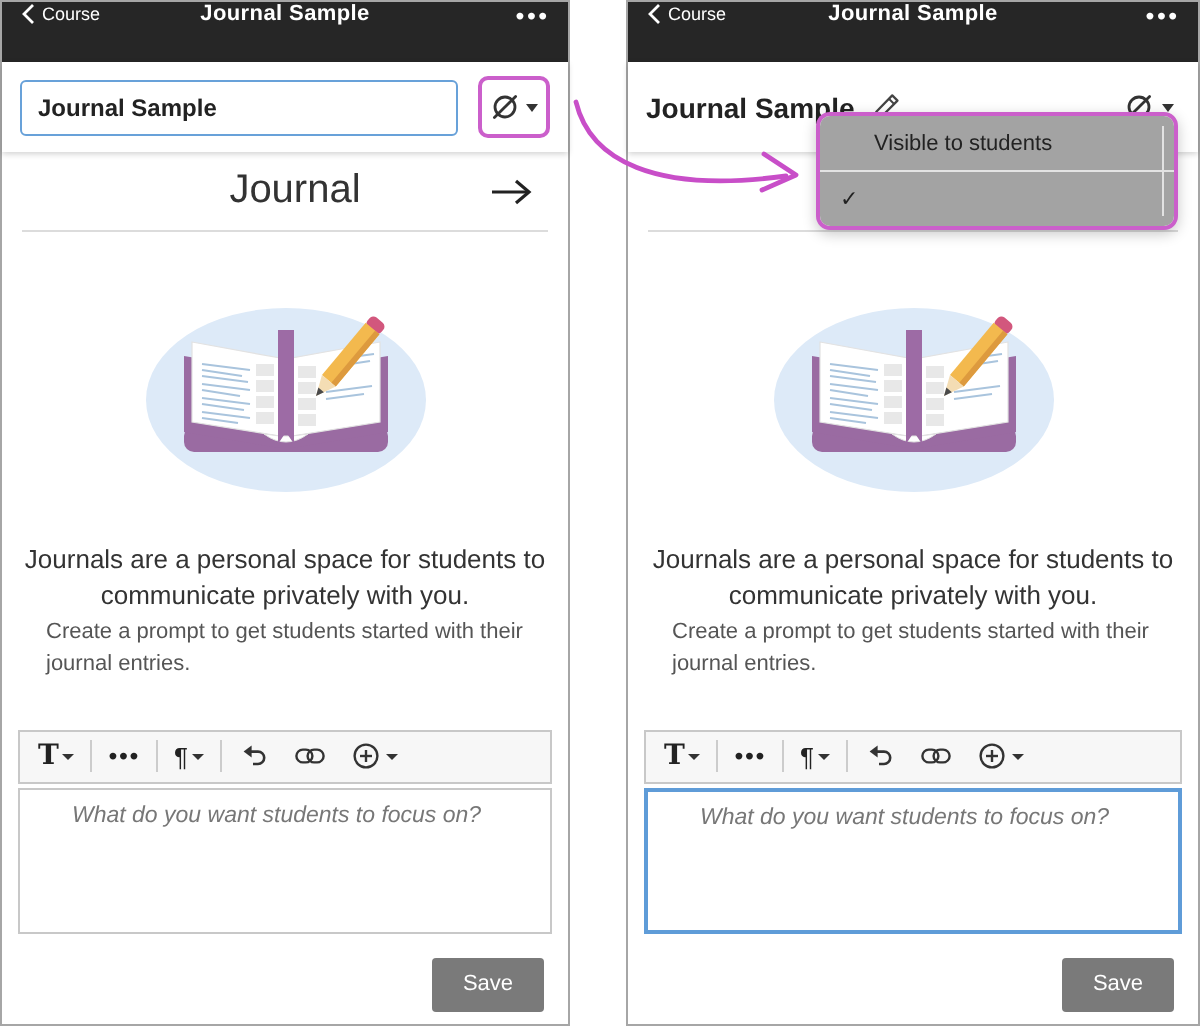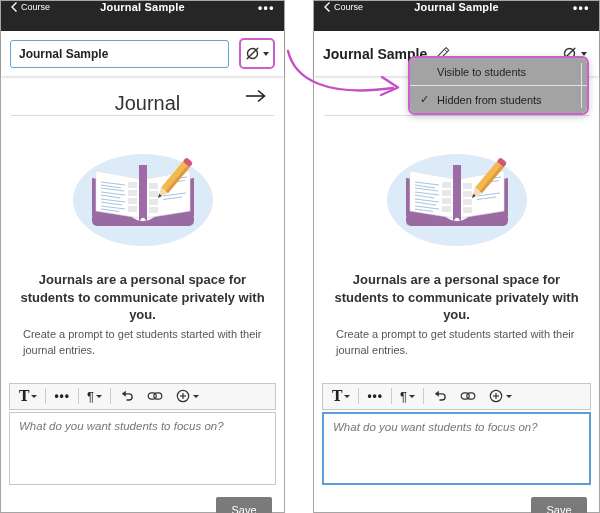--- a/index.html
+++ b/index.html
@@ -20,39 +20,39 @@
   .title-row { height:45px; display:flex; align-items:center; padding:0 9px; background:#fff; box-shadow:0 1px 3px rgba(0,0,0,.18); position:relative; z-index:2; }
   .title-input { flex:1; height:28px; border:1px solid #68a1d9; border-radius:3px; padding:0 8px; font-size:12px; font-weight:600; color:#222; font-family:inherit; outline:none; margin-right:10px; }
   .vis-btn { width:36px; height:31px; border:2px solid #cb5fcb; border-radius:5px; background:#fff; display:flex; align-items:center; justify-content:center; gap:3px; cursor:pointer; flex:0 0 auto; }
   .vis-plain { display:flex; align-items:center; gap:4px; margin-left:auto; cursor:pointer; padding:2px 3px; }
   .caret-down { width:0; height:0; border-left:3.5px solid transparent; border-right:3.5px solid transparent; border-top:4.5px solid #333; }
   .panel-title-group { display:flex; align-items:center; gap:9px; }
   .panel-title { font-size:14px; font-weight:700; color:#222; }
   .edit-btn { display:flex; align-items:center; cursor:pointer; }
 
   
-  .journal-row { height:39px; position:relative; display:flex; align-items:flex-end; justify-content:center; cursor:pointer;padding-left:10px; }
+  .journal-row { height:39px; position:relative; display:flex; align-items:center; justify-content:center; cursor:pointer;padding-left:10px; }
   .journal-label { font-size:20px; color:#333; }
   .journal-arrow { position:absolute; right:17px; top:12px; }
   .divider { border-top:1px solid #dcdcdc; margin:0 10px; }
 
   .illus-wrap { text-align:center; margin-top:20px; height:120px; }
 
-  .lead { margin:15px 10px 0; font-size:13px; font-weight:700; color:#333; text-align:center; line-height:1.35; }
+  .lead { margin:15px 10px 0; font-size:13px; font-weight:400; color:#333; text-align:center; line-height:1.35; }
   .sub  { margin:3px 22px 0; font-size:11px; color:#555; text-align:left; line-height:1.45; }
 
   
   .editor { margin:24px 8px 0; }
   .toolbar { display:flex; align-items:center; height:27px; background:#f7f7f7; border:1px solid #c8c8c8; padding:0 3px; }
   .tb-btn { height:100%; padding:0 6px; display:flex; align-items:center; justify-content:center; gap:2px; background:none; border:none; font-size:13px; color:#222; cursor:pointer; font-family:inherit; }
   .tb-T { font-family:"DejaVu Serif", serif; font-size:14px; font-weight:600; }
   .tb-para { font-size:13px; }
   .tb-dots { font-size:12px; letter-spacing:1px; font-weight:700; }
   .tb-sep { width:1px; height:16px; background:#ccc; margin:0 2px; }
-  .prompt-area { display:block; width:100%; height:73px; margin-top:2px; border:1px solid #c8c8c8; padding:7px 9px; font-size:11.5px; font-family:inherit; color:#333; resize:none; outline:none; background:#fff; }
+  .prompt-area { display:block; width:100%; height:73px; margin-top:2px; border:1px solid #c8c8c8; padding:7px 26px; font-size:11.5px; font-family:inherit; color:#333; resize:none; outline:none; background:#fff; }
   .prompt-area.focused { border:2px solid #5f9cd8; }
   .prompt-area::placeholder { font-style:italic; color:#777; }
 
   .footer { margin:12px 12px 0; text-align:right; }
   .save-btn { width:56px; height:27px; background:#7a7a7a; color:#fff; border:none; border-radius:2px; font-size:11px; font-family:inherit; cursor:pointer; }
 
   
   .vis-menu { position:absolute; left:408px; top:56px; width:181px; background:#fbfbfb; border:2px solid #cb5fcb; border-radius:7px; box-shadow:0 2px 7px rgba(0,0,0,.22); z-index:10; overflow:hidden; }
   .menu-item { height:27px; display:flex; align-items:center; padding:0 10px; font-size:11px; color:#222; cursor:pointer; background:#a3a3a3; }
   .menu-check { width:17px; font-size:11px; color:#222; }
@@ -313,21 +313,20 @@
   </div>
 
   <div class="vis-menu">
     <div class="menu-item">
       <span class="menu-check"></span>
       <span>Visible to students</span>
     </div>
     <div class="menu-div"></div>
     <div class="menu-item">
       <span class="menu-check">✓</span>
-      <span>Hidden from students</span>
     </div>
     <div class="scroll-hint"></div>
   </div>
 
   <svg class="annotation-layer" viewBox="0 0 600 513">
     <path d="M 288 51 C 295 80, 327 97, 393 88" fill="none" stroke="#c84ec8" stroke-width="2.4" stroke-linecap="round"></path>
     <polyline points="382,77 398,87.5 381,95" fill="none" stroke="#c84ec8" stroke-width="2.4" stroke-linecap="round" stroke-linejoin="round"></polyline>
   </svg>
 
 </div>

